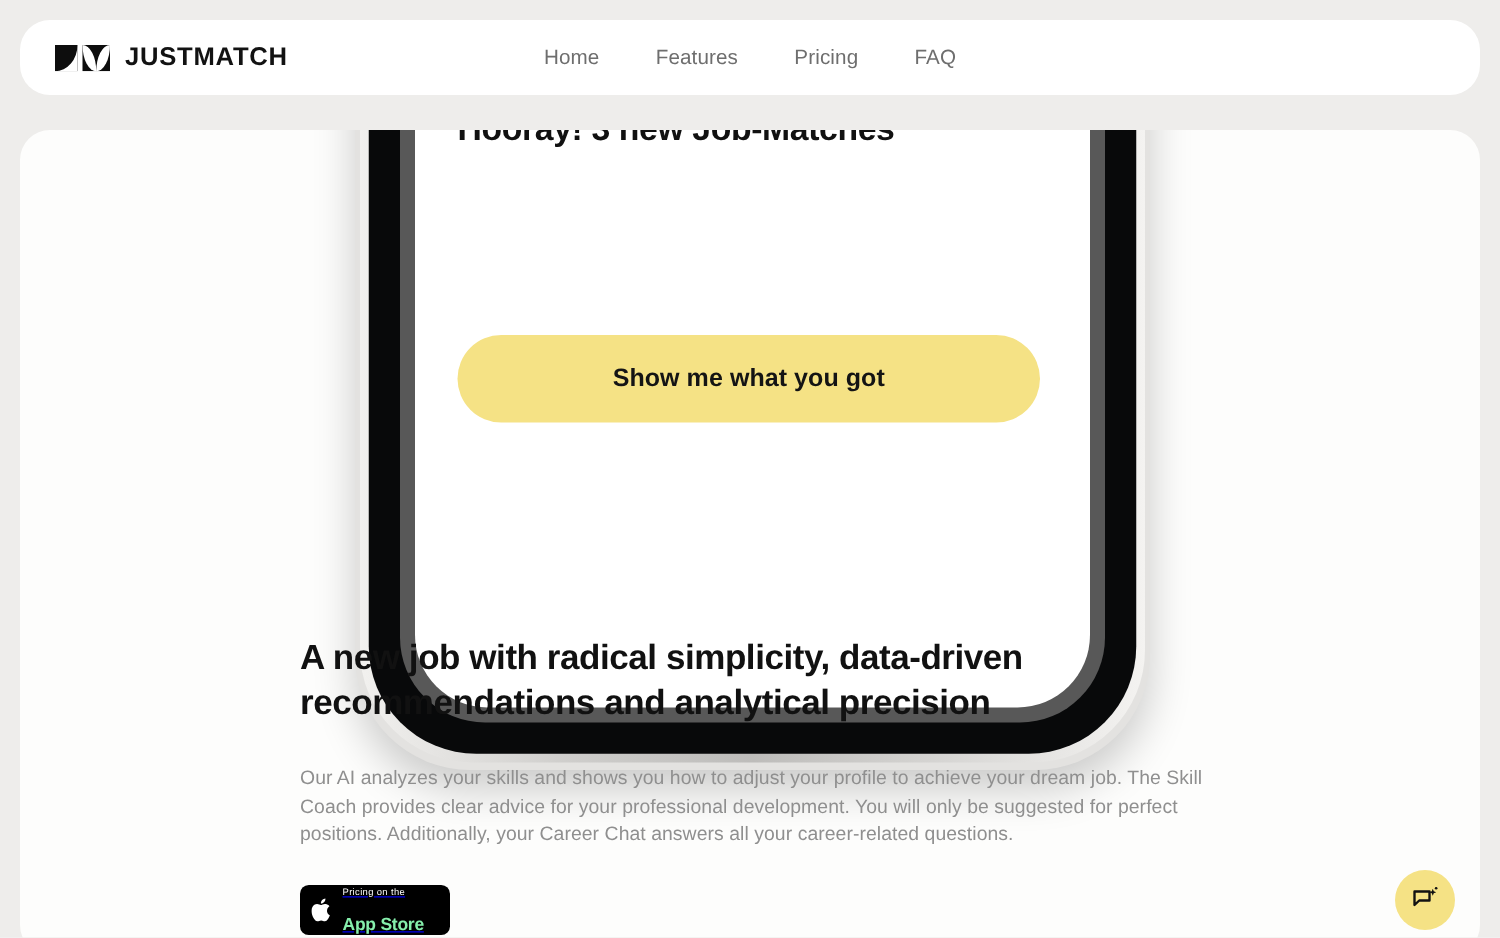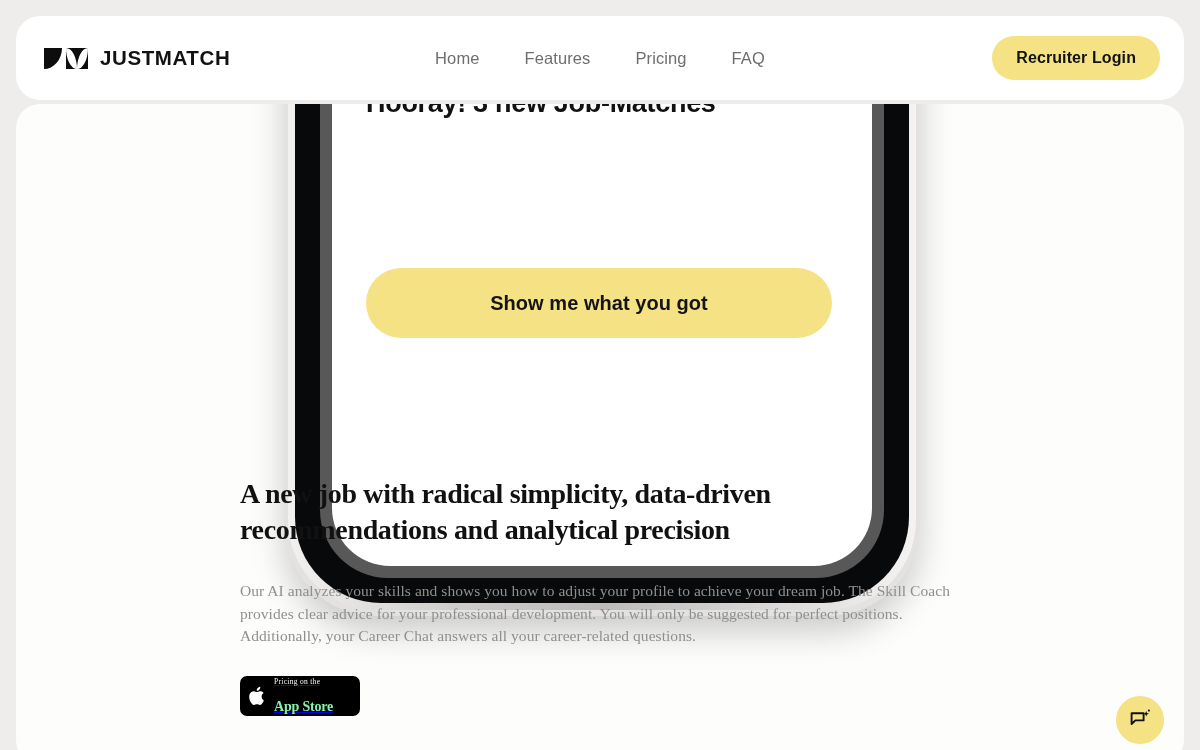--- a/index.html
+++ b/index.html
@@ -21,21 +21,21 @@
     background: #eeedeb;
     overflow: hidden;
   }
 
   
   .header-card {
     position: absolute;
     left: 16px;
     top: 16px;
     width: 1168px;
-    height: 84px;
+    height: 60px;
     background: #ffffff;
     border-radius: 24px;
     display: flex;
     align-items: center;
     z-index: 40;
   }
 
   .brand {
     position: absolute;
     left: 28px;
@@ -209,24 +209,23 @@
     font-size: 20px;
     font-weight: 700;
     letter-spacing: 0.05px;
     cursor: pointer;
   }
 
   
   .content {
     position: absolute;
     left: 224px;      
-    top: 372px;       
+    top: 404px;       
     width: 740px;
     z-index: 20;
-    font-family: Liberation Serif, serif;
   }
 
   .section-heading {
     font-size: 28px;
     font-weight: 700;
     color: #111111;
     line-height: 36px;
     letter-spacing: -0.35px;
     max-width: 660px;
   }
@@ -319,21 +318,20 @@
       <span class="brand-name">JUSTMATCH</span>
     </div>
 
     <nav class="nav">
       <a class="nav-link" href="#">Home</a>
       <a class="nav-link" href="#">Features</a>
       <a class="nav-link" href="#">Pricing</a>
       <a class="nav-link" href="#">FAQ</a>
     </nav>
 
-    <button class="login-btn">Recruiter Login</button>
   </header>
 
   <main class="main-card">
 
     <div class="phone-wrap">
       <div class="phone-rim"></div>
       <div class="phone-edge"></div>
       <div class="phone-body"></div>
       <div class="phone-bezel"></div>
 

